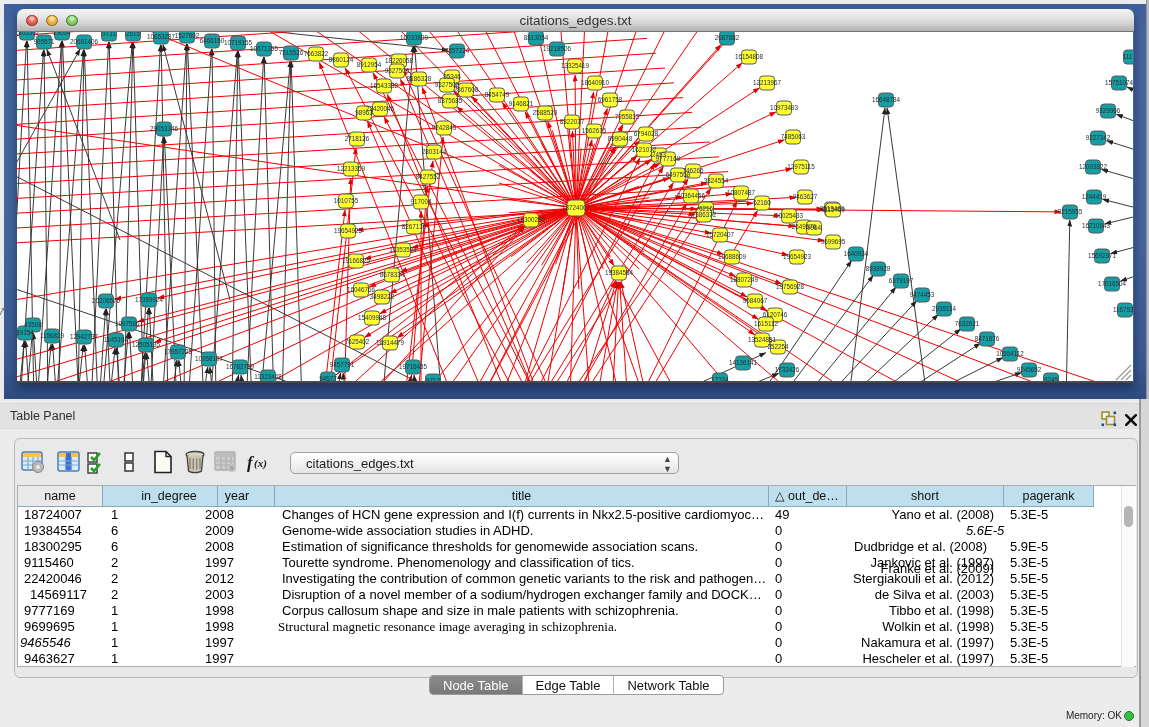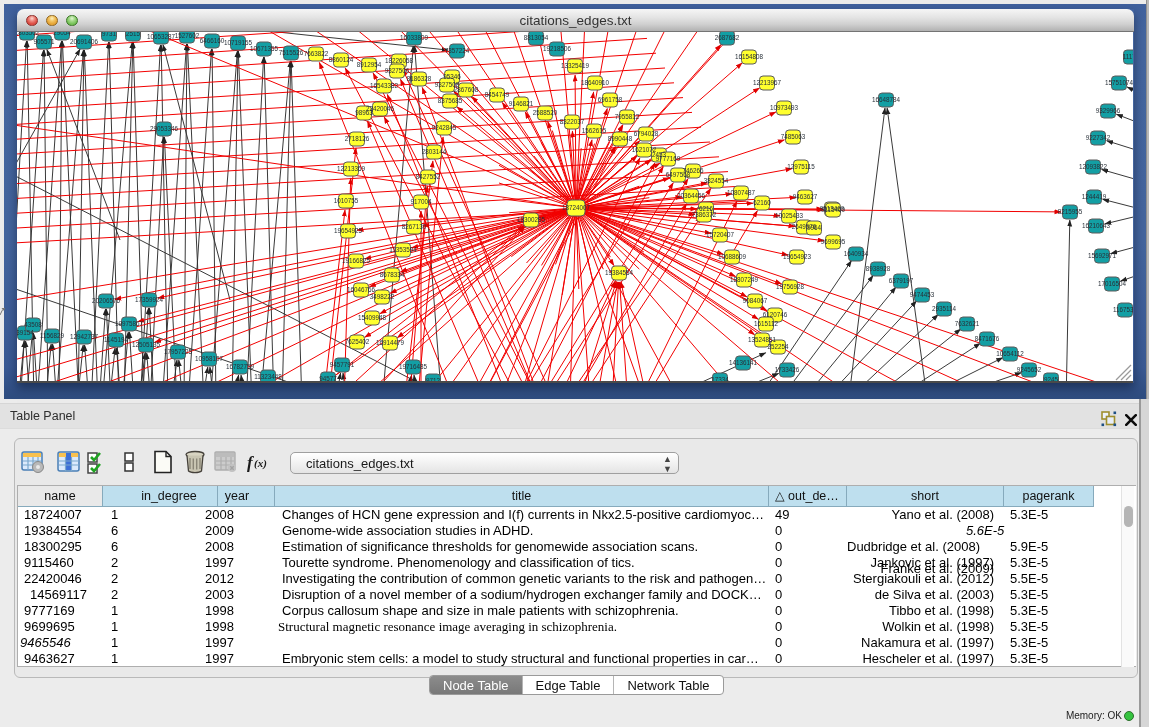--- a/index.html
+++ b/index.html
@@ -754,21 +754,21 @@
           <span class="td" style="left:757px;width:72px;">0</span>
           <span class="td" style="left:829px;width:160px;text-align:right;padding-right:13px;margin-top:38px;">Franke et al. (2009)</span>
           <span class="td" style="left:948px;width:84px;font-style:italic;">5.6E-5</span>
         </div>
         <div class="tr" style="top:32px;">
           <span class="td" style="left:6px;width:80px;">18300295</span>
           <span class="td" style="left:93px;width:88px;">6</span>
           <span class="td" style="left:187px;width:68px;">2008</span>
           <span class="td" style="left:264px;width:488px;">Estimation of significance thresholds for genomewide association scans.</span>
           <span class="td" style="left:757px;width:72px;">0</span>
-          <span class="td" style="left:829px;width:160px;text-align:left;padding-right:13px;">Dudbridge et al. (2008)</span>
+          <span class="td" style="left:829px;width:160px;text-align:center;padding-right:13px;">Dudbridge et al. (2008)</span>
           <span class="td" style="left:992px;width:84px;">5.9E-5</span>
         </div>
         <div class="tr" style="top:48px;">
           <span class="td" style="left:6px;width:80px;">9115460</span>
           <span class="td" style="left:93px;width:88px;">2</span>
           <span class="td" style="left:187px;width:68px;">1997</span>
           <span class="td" style="left:264px;width:488px;">Tourette syndrome. Phenomenology and classification of tics.</span>
           <span class="td" style="left:757px;width:72px;">0</span>
           <span class="td" style="left:829px;width:160px;text-align:right;padding-right:13px;">Jankovic et al. (1997)</span>
           <span class="td" style="left:992px;width:84px;">5.3E-5</span>
@@ -814,21 +814,20 @@
           <span class="td" style="left:93px;width:88px;">1</span>
           <span class="td" style="left:187px;width:68px;">1997</span>
           <span class="td" style="left:757px;width:72px;">0</span>
           <span class="td" style="left:829px;width:160px;text-align:right;padding-right:13px;">Nakamura et al. (1997)</span>
           <span class="td" style="left:992px;width:84px;">5.3E-5</span>
         </div>
         <div class="tr" style="top:144px;">
           <span class="td" style="left:6px;width:80px;">9463627</span>
           <span class="td" style="left:93px;width:88px;">1</span>
           <span class="td" style="left:187px;width:68px;">1997</span>
-          <span class="td" style="left:264px;width:488px;">Embryonic stem cells: a model to study structural and functional properties in car…</span>
           <span class="td" style="left:757px;width:72px;">0</span>
           <span class="td" style="left:829px;width:160px;text-align:right;padding-right:13px;">Hescheler et al. (1997)</span>
           <span class="td" style="left:992px;width:84px;">5.3E-5</span>
         </div>
       </div>
   </div>
   <div id="vscroll">
       <div id="vthumb"></div>
     </div>
 </div>

